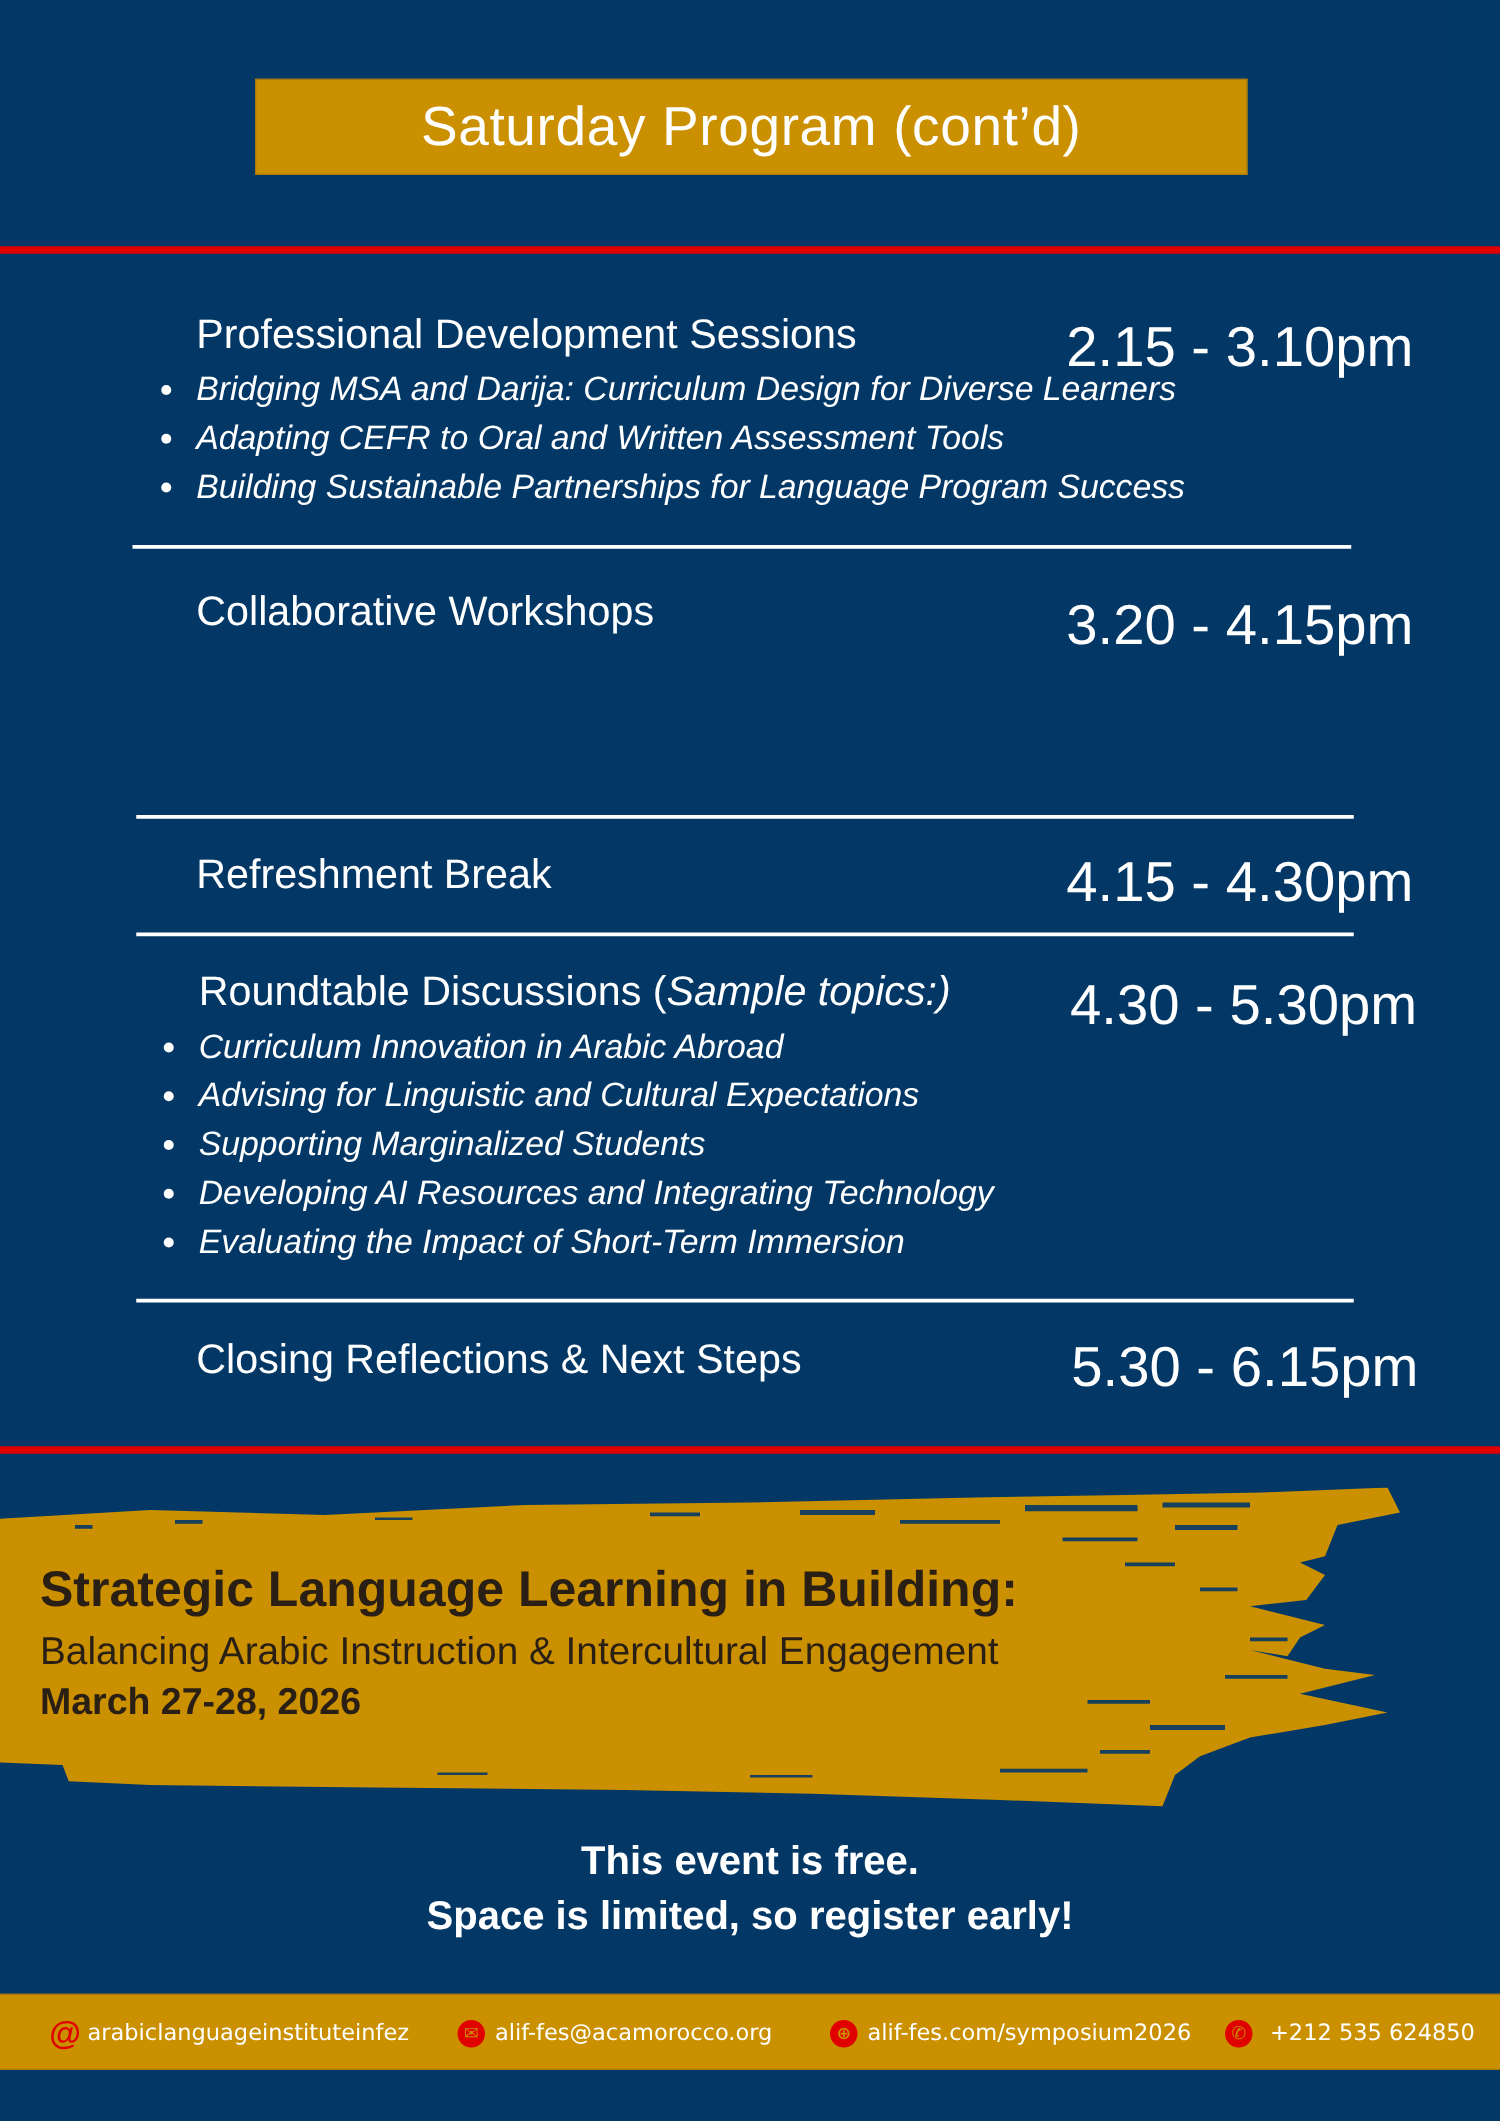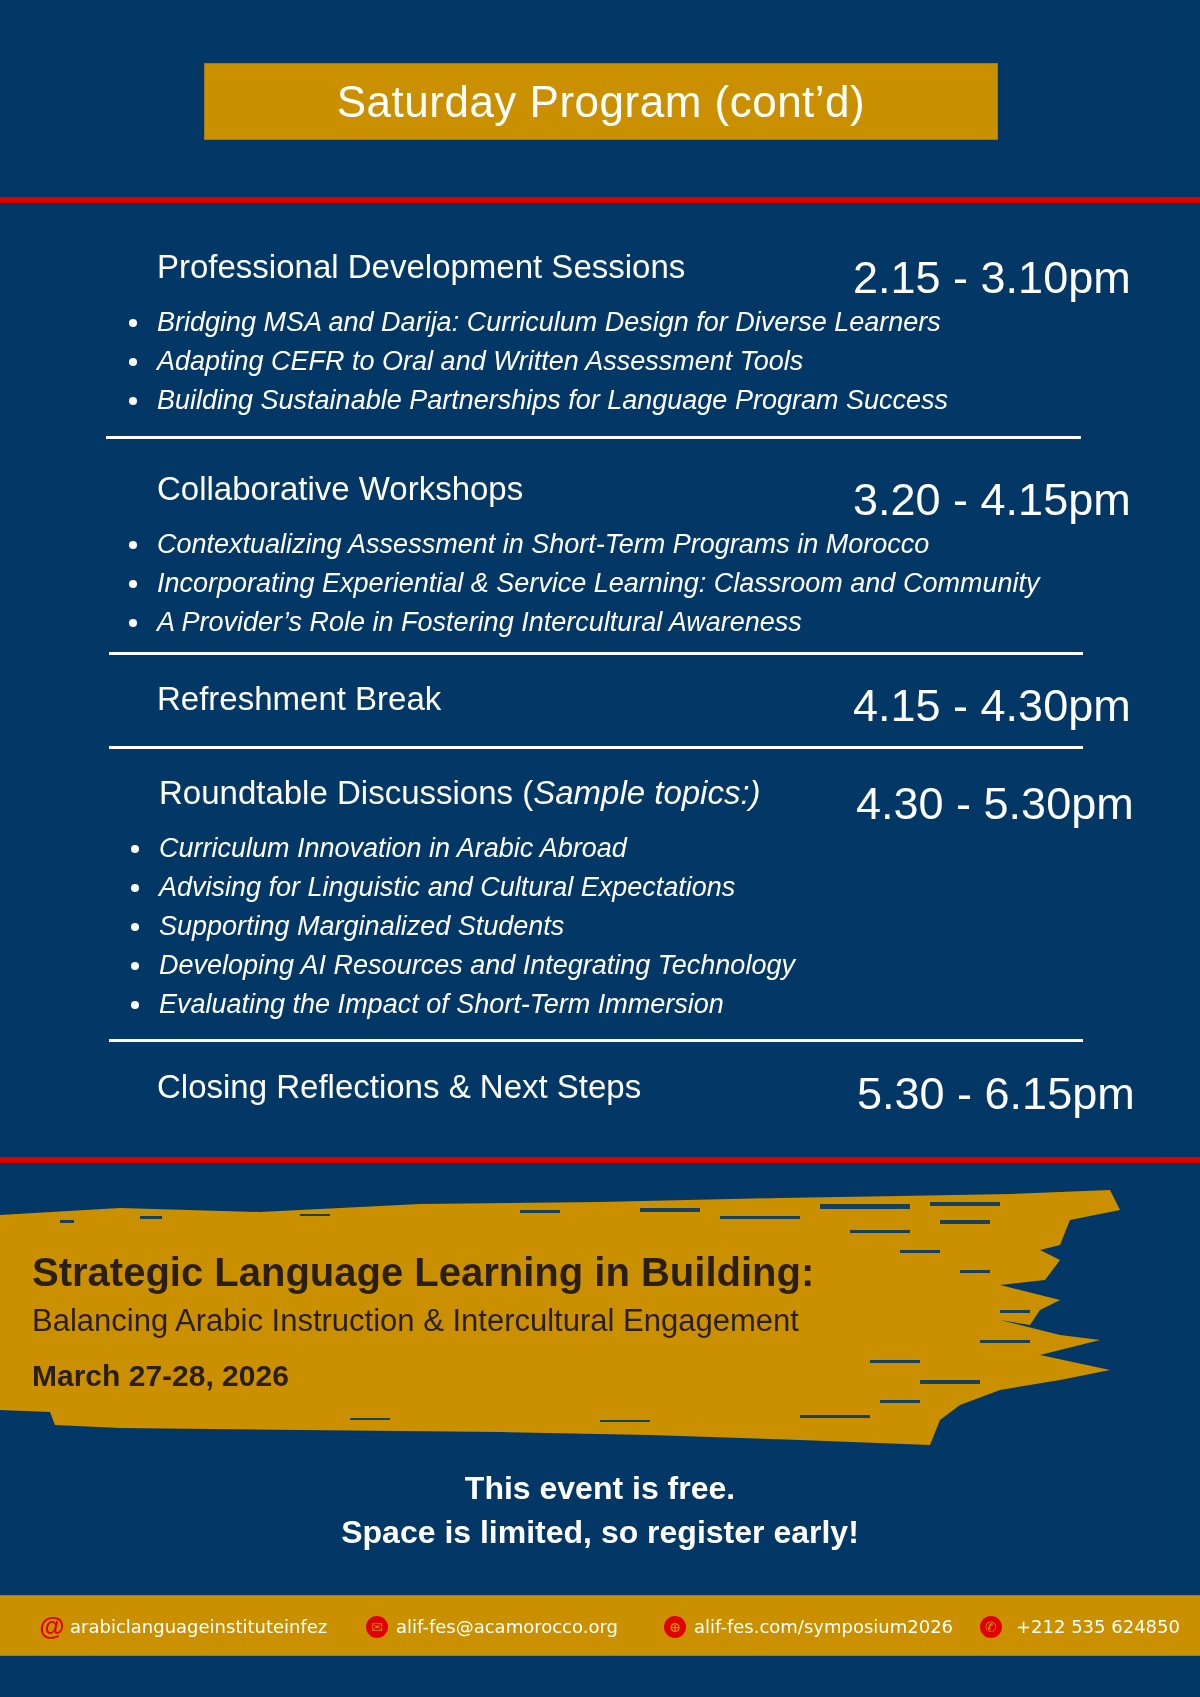--- a/index.html
+++ b/index.html
@@ -22,38 +22,38 @@
 
     .red-rule { position: absolute; left: 0; width: 1200px; height: 6px; background: #e00000; }
     .red-rule.top { top: 197px; }
     .red-rule.bottom { top: 1157px; }
 
     .session { position: absolute; left: 109px; width: 1000px; }
     .session .head { position: relative; height: 40px; margin-left: 48px; }
     .session .name { font-size: 33px; color: #fff; white-space: nowrap; position: absolute; left: 0; top: 0; }
     .session .name i { font-style: italic; }
     .session .time { font-size: 45px; color: #fff; position: absolute; top: 4px; white-space: nowrap; }
-    .session ul { list-style: none; margin-top: 15px; }
+    .session ul { list-style: none; margin-top: 4px; }
     .session li {
       position: relative; font-size: 27px; font-style: italic; color: #fff;
       padding-left: 48px; height: 39px; line-height: 39px; white-space: nowrap;
     }
     .session li::before {
       content: ""; position: absolute; left: 20px; top: 16px;
       width: 8px; height: 8px; border-radius: 50%; background: #fff;
     }
 
     .white-rule { position: absolute; height: 3px; background: #ffffff; }
 
     .banner { position: absolute; left: 0; top: 1190px; width: 1140px; height: 260px; }
     .banner svg { position: absolute; left: 0; top: 0; }
     .banner-text { position: absolute; left: 32px; top: 1250px; color: #2a1f14; }
     .banner-text .b-title { font-size: 40px; font-weight: bold; white-space: nowrap; color: #2a1f14; }
     .banner-text .b-sub { font-size: 31px; margin-top: 8px; white-space: nowrap; color: #2a1f14; }
-    .banner-text .b-date { font-size: 30px; font-weight: bold; margin-top: 20px; color: #2a1f14; }
+    .banner-text .b-date { font-size: 30px; font-weight: bold; margin-top: 6px; color: #2a1f14; }
 
     .cta { position: absolute; left: 0; width: 1200px; text-align: center; top: 1466px; }
     .cta div { font-size: 32px; font-weight: bold; color: #fff; line-height: 44px; }
 
     .footer {
       position: absolute; left: 0; top: 1595px; width: 1200px; height: 61px;
       background: #cb9000; display: flex; align-items: center;
       border-top: 1px solid #a87a10; border-bottom: 1px solid #a87a10;
     }
     .f-item { position: absolute; top: 0; height: 61px; display: flex; align-items: center; }
@@ -87,25 +87,20 @@
       <li>Building Sustainable Partnerships for Language Program Success</li>
     </ul>
   </div>
   <div class="white-rule" style="left:106px; top:436px; width:975px;"></div>
 
   <div class="session" style="top:470px;">
     <div class="head">
       <span class="name">Collaborative Workshops</span>
       <span class="time" style="left:696px;">3.20 - 4.15pm</span>
     </div>
-    <ul>
-      <li>Contextualizing Assessment in Short-Term Programs in Morocco</li>
-      <li>Incorporating Experiential &amp; Service Learning: Classroom and Community</li>
-      <li>A Provider’s Role in Fostering Intercultural Awareness</li>
-    </ul>
   </div>
   <div class="white-rule" style="left:109px; top:652px; width:974px;"></div>
 
   <div class="session" style="top:680px;">
     <div class="head">
       <span class="name">Refreshment Break</span>
       <span class="time" style="left:696px; top:0;">4.15 - 4.30pm</span>
     </div>
   </div>
   <div class="white-rule" style="left:109px; top:746px; width:974px;"></div>

